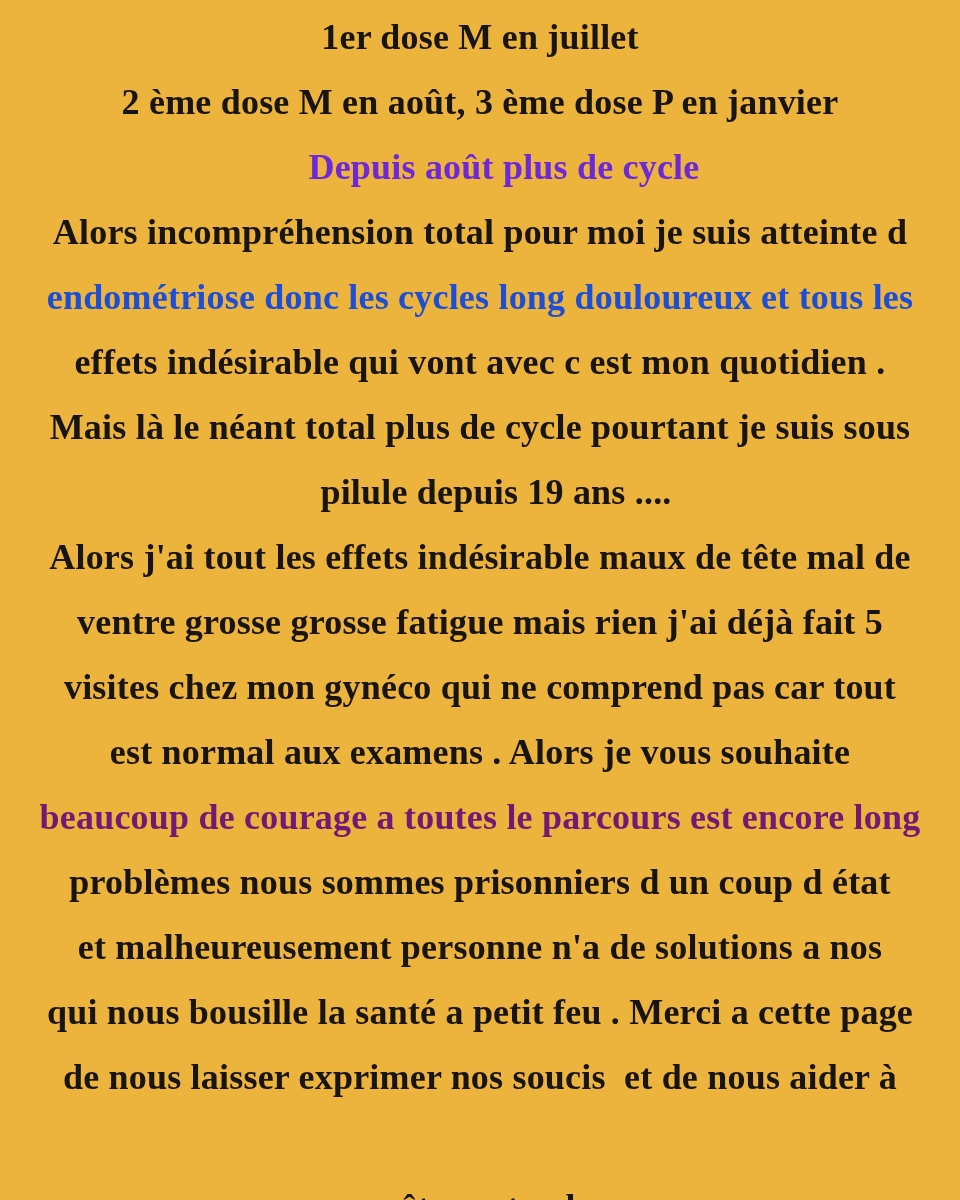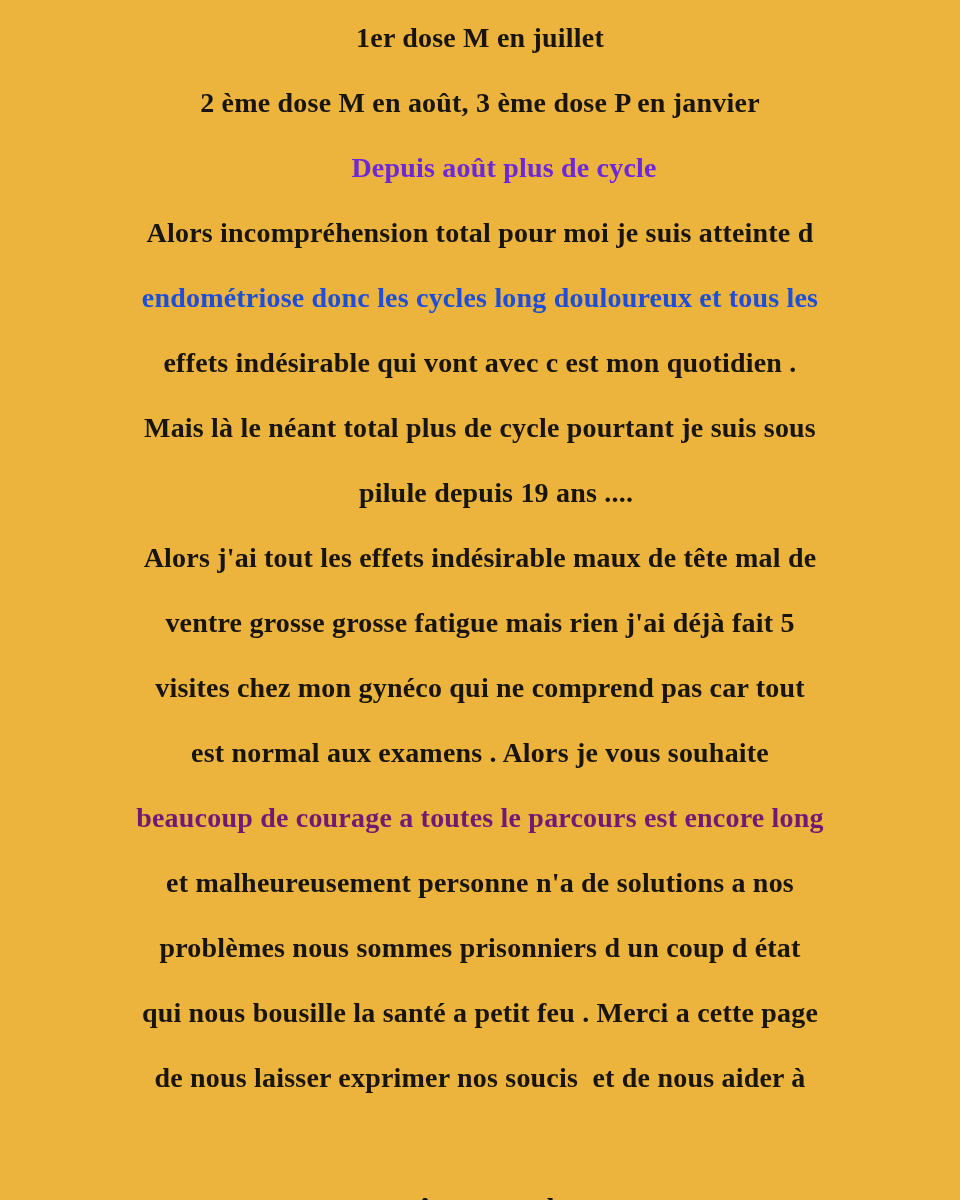--- a/index.html
+++ b/index.html
@@ -19,21 +19,21 @@
     width: 960px;
     padding-top: 5px;
     box-sizing: border-box;
   }
   .line {
     height: 65px;
     line-height: 65px;
     text-align: center;
     font-family: "Liberation Serif", "DejaVu Serif", serif;
     font-weight: bold;
-    font-size: 28px;
+    font-size: 36px;
     color: #181410;
     white-space: pre;           
     letter-spacing: 0.2px;
   }
 </style>
 </head>
 <body style="background: rgb(236, 180, 61);">
 
 <div class="post-text">
   <div class="line" style="color: rgb(24, 20, 16);">1er dose M en juillet</div>
@@ -42,22 +42,22 @@
   <div class="line" style="color: rgb(24, 20, 16);">Alors incompréhension total pour moi je suis atteinte d</div>
   <div class="line" style="color: #1d4ed8;">endométriose donc les cycles long douloureux et tous les</div>
   <div class="line" style="color: rgb(24, 20, 16);">effets indésirable qui vont avec c est mon quotidien .</div>
   <div class="line" style="color: rgb(24, 20, 16);">Mais là le néant total plus de cycle pourtant je suis sous</div>
   <div class="line" style="color: rgb(24, 20, 16); padding-left: 32px;">pilule depuis 19 ans ....</div>
   <div class="line" style="color: rgb(24, 20, 16);">Alors j'ai tout les effets indésirable maux de tête mal de</div>
   <div class="line" style="color: rgb(24, 20, 16);">ventre grosse grosse fatigue mais rien j'ai déjà fait 5</div>
   <div class="line" style="color: rgb(24, 20, 16);">visites chez mon gynéco qui ne comprend pas car tout</div>
   <div class="line" style="color: rgb(24, 20, 16);">est normal aux examens . Alors je vous souhaite</div>
   <div class="line" style="color: #701a75;">beaucoup de courage a toutes le parcours est encore long</div>
+  <div class="line" style="color: rgb(24, 20, 16);">problèmes nous sommes prisonniers d un coup d état</div>
   <div class="line" style="color: rgb(24, 20, 16);">et malheureusement personne n'a de solutions a nos</div>
-  <div class="line" style="color: rgb(24, 20, 16);">problèmes nous sommes prisonniers d un coup d état</div>
   <div class="line" style="color: rgb(24, 20, 16);">qui nous bousille la santé a petit feu . Merci a cette page</div>
   <div class="line" style="color: rgb(24, 20, 16);">de nous laisser exprimer nos soucis  et de nous aider à</div>
   <div class="line" style="color: rgb(24, 20, 16);">
     <span>être entendu</span>
     
     
   </div>
 </div>
 
 </body></html>

